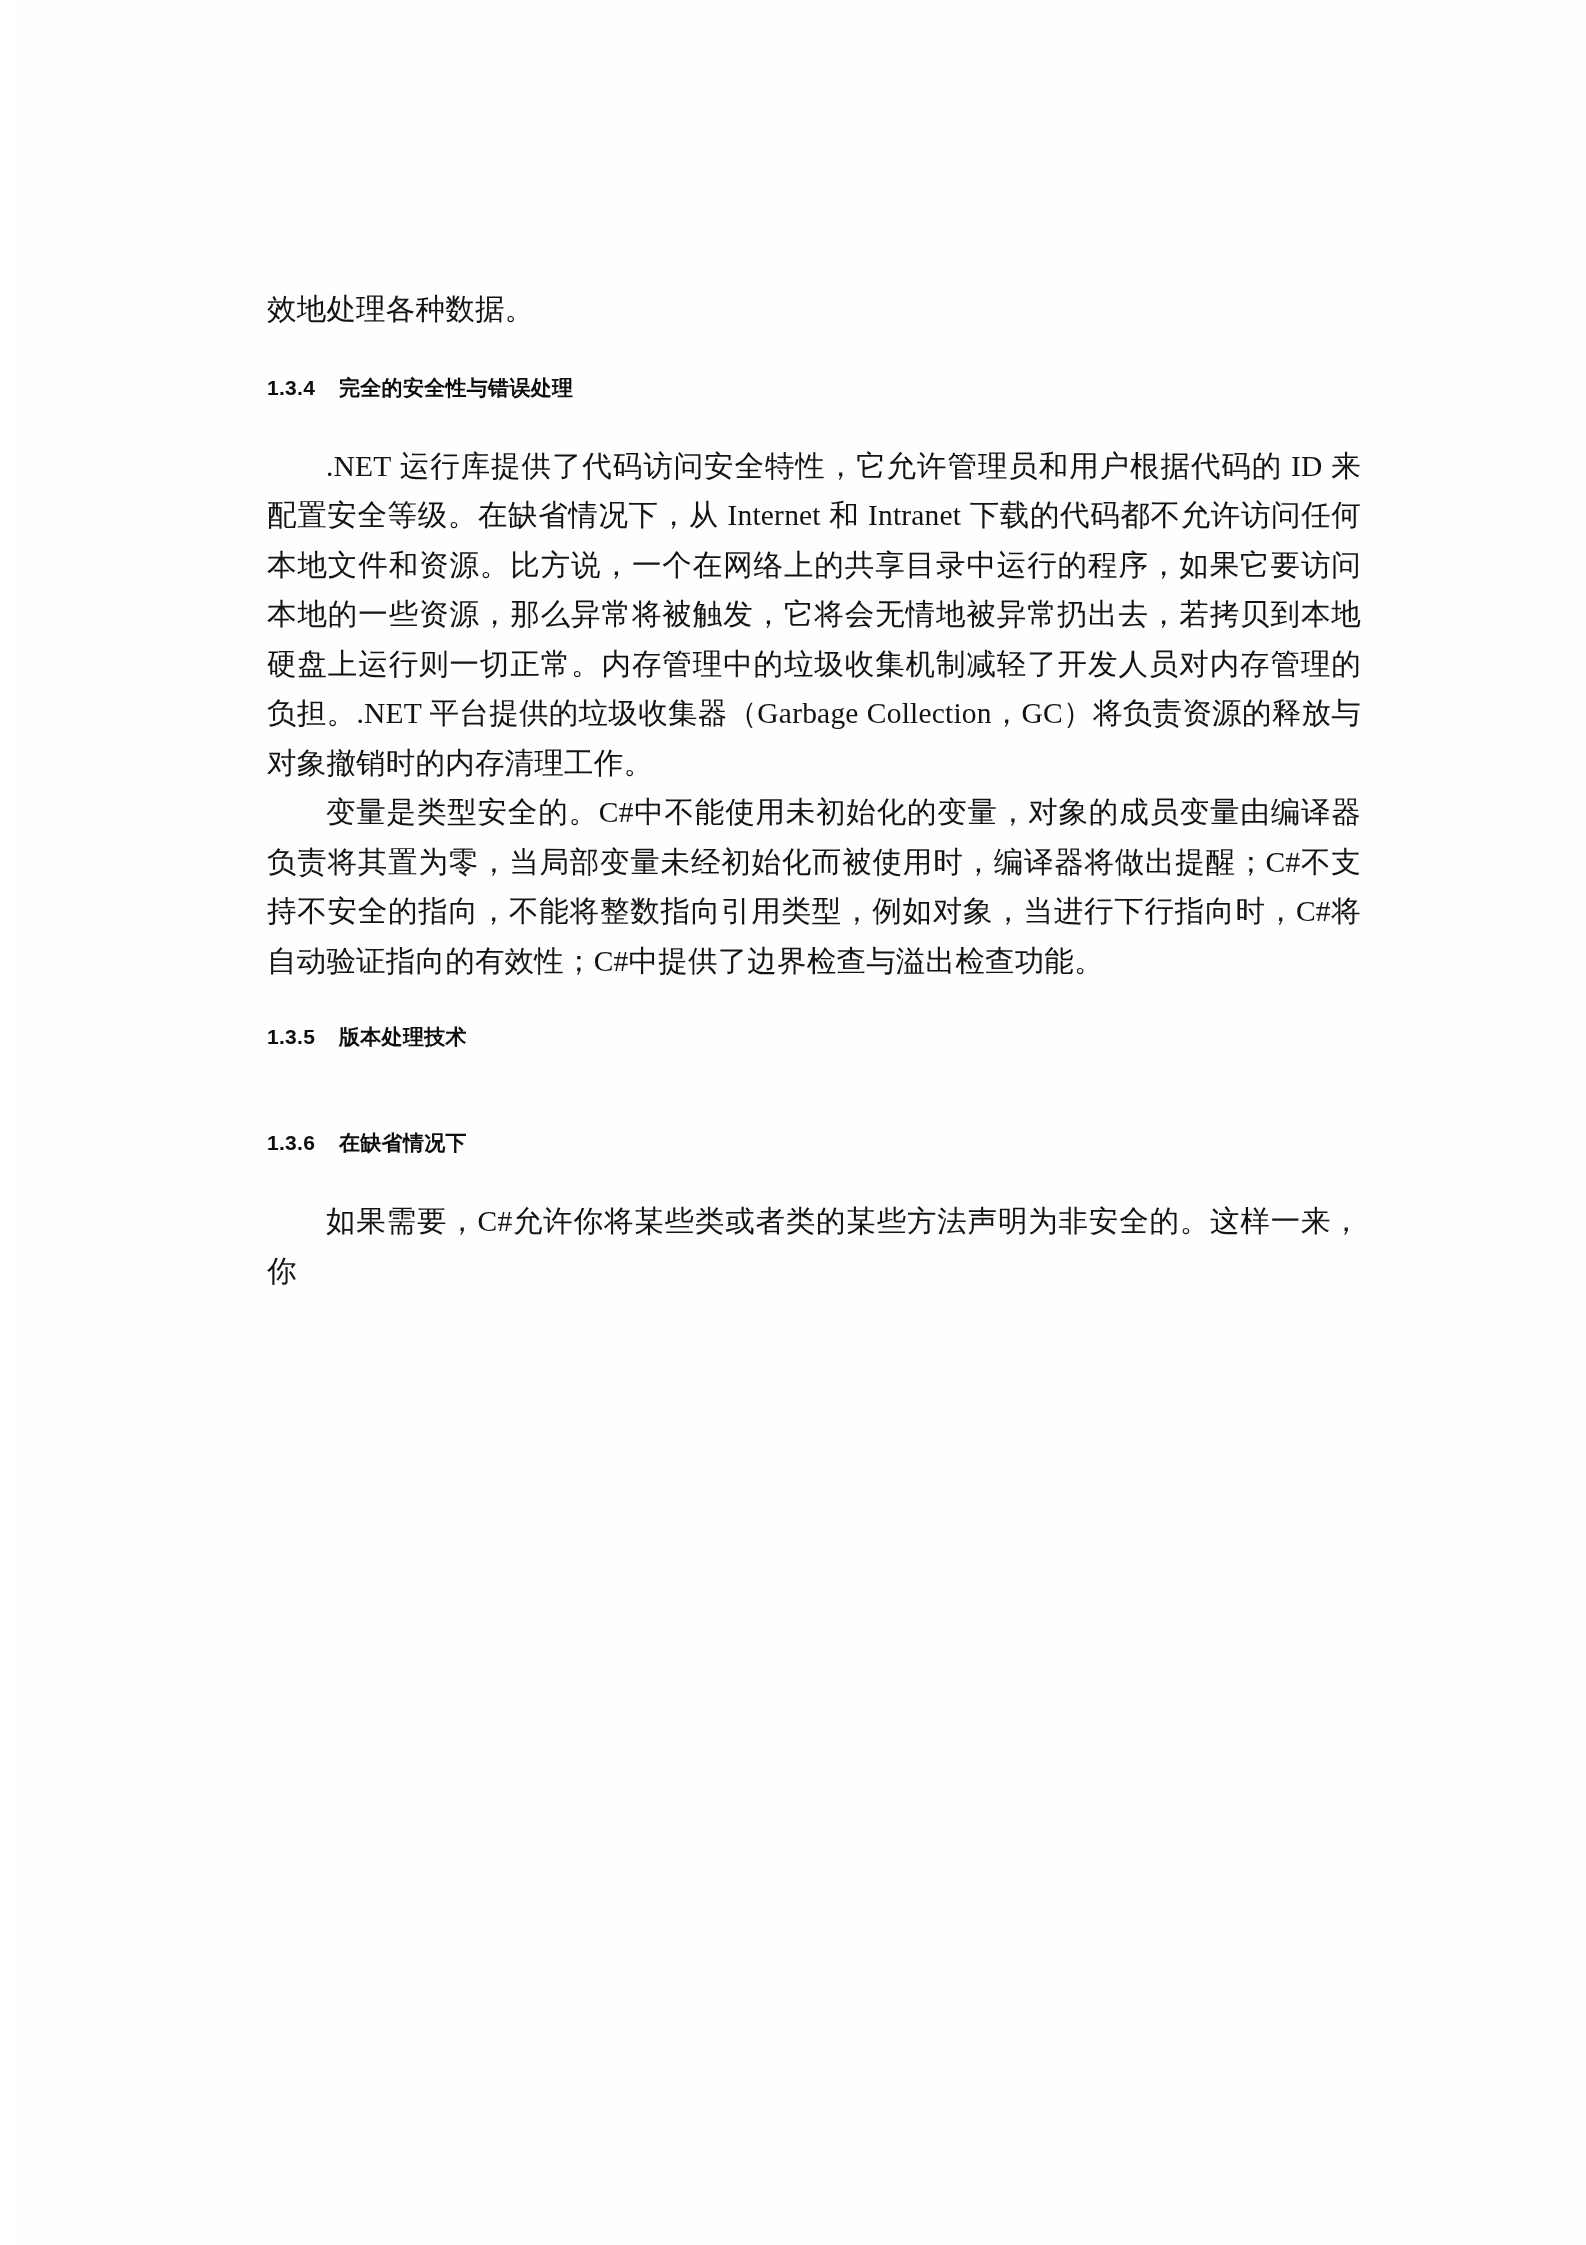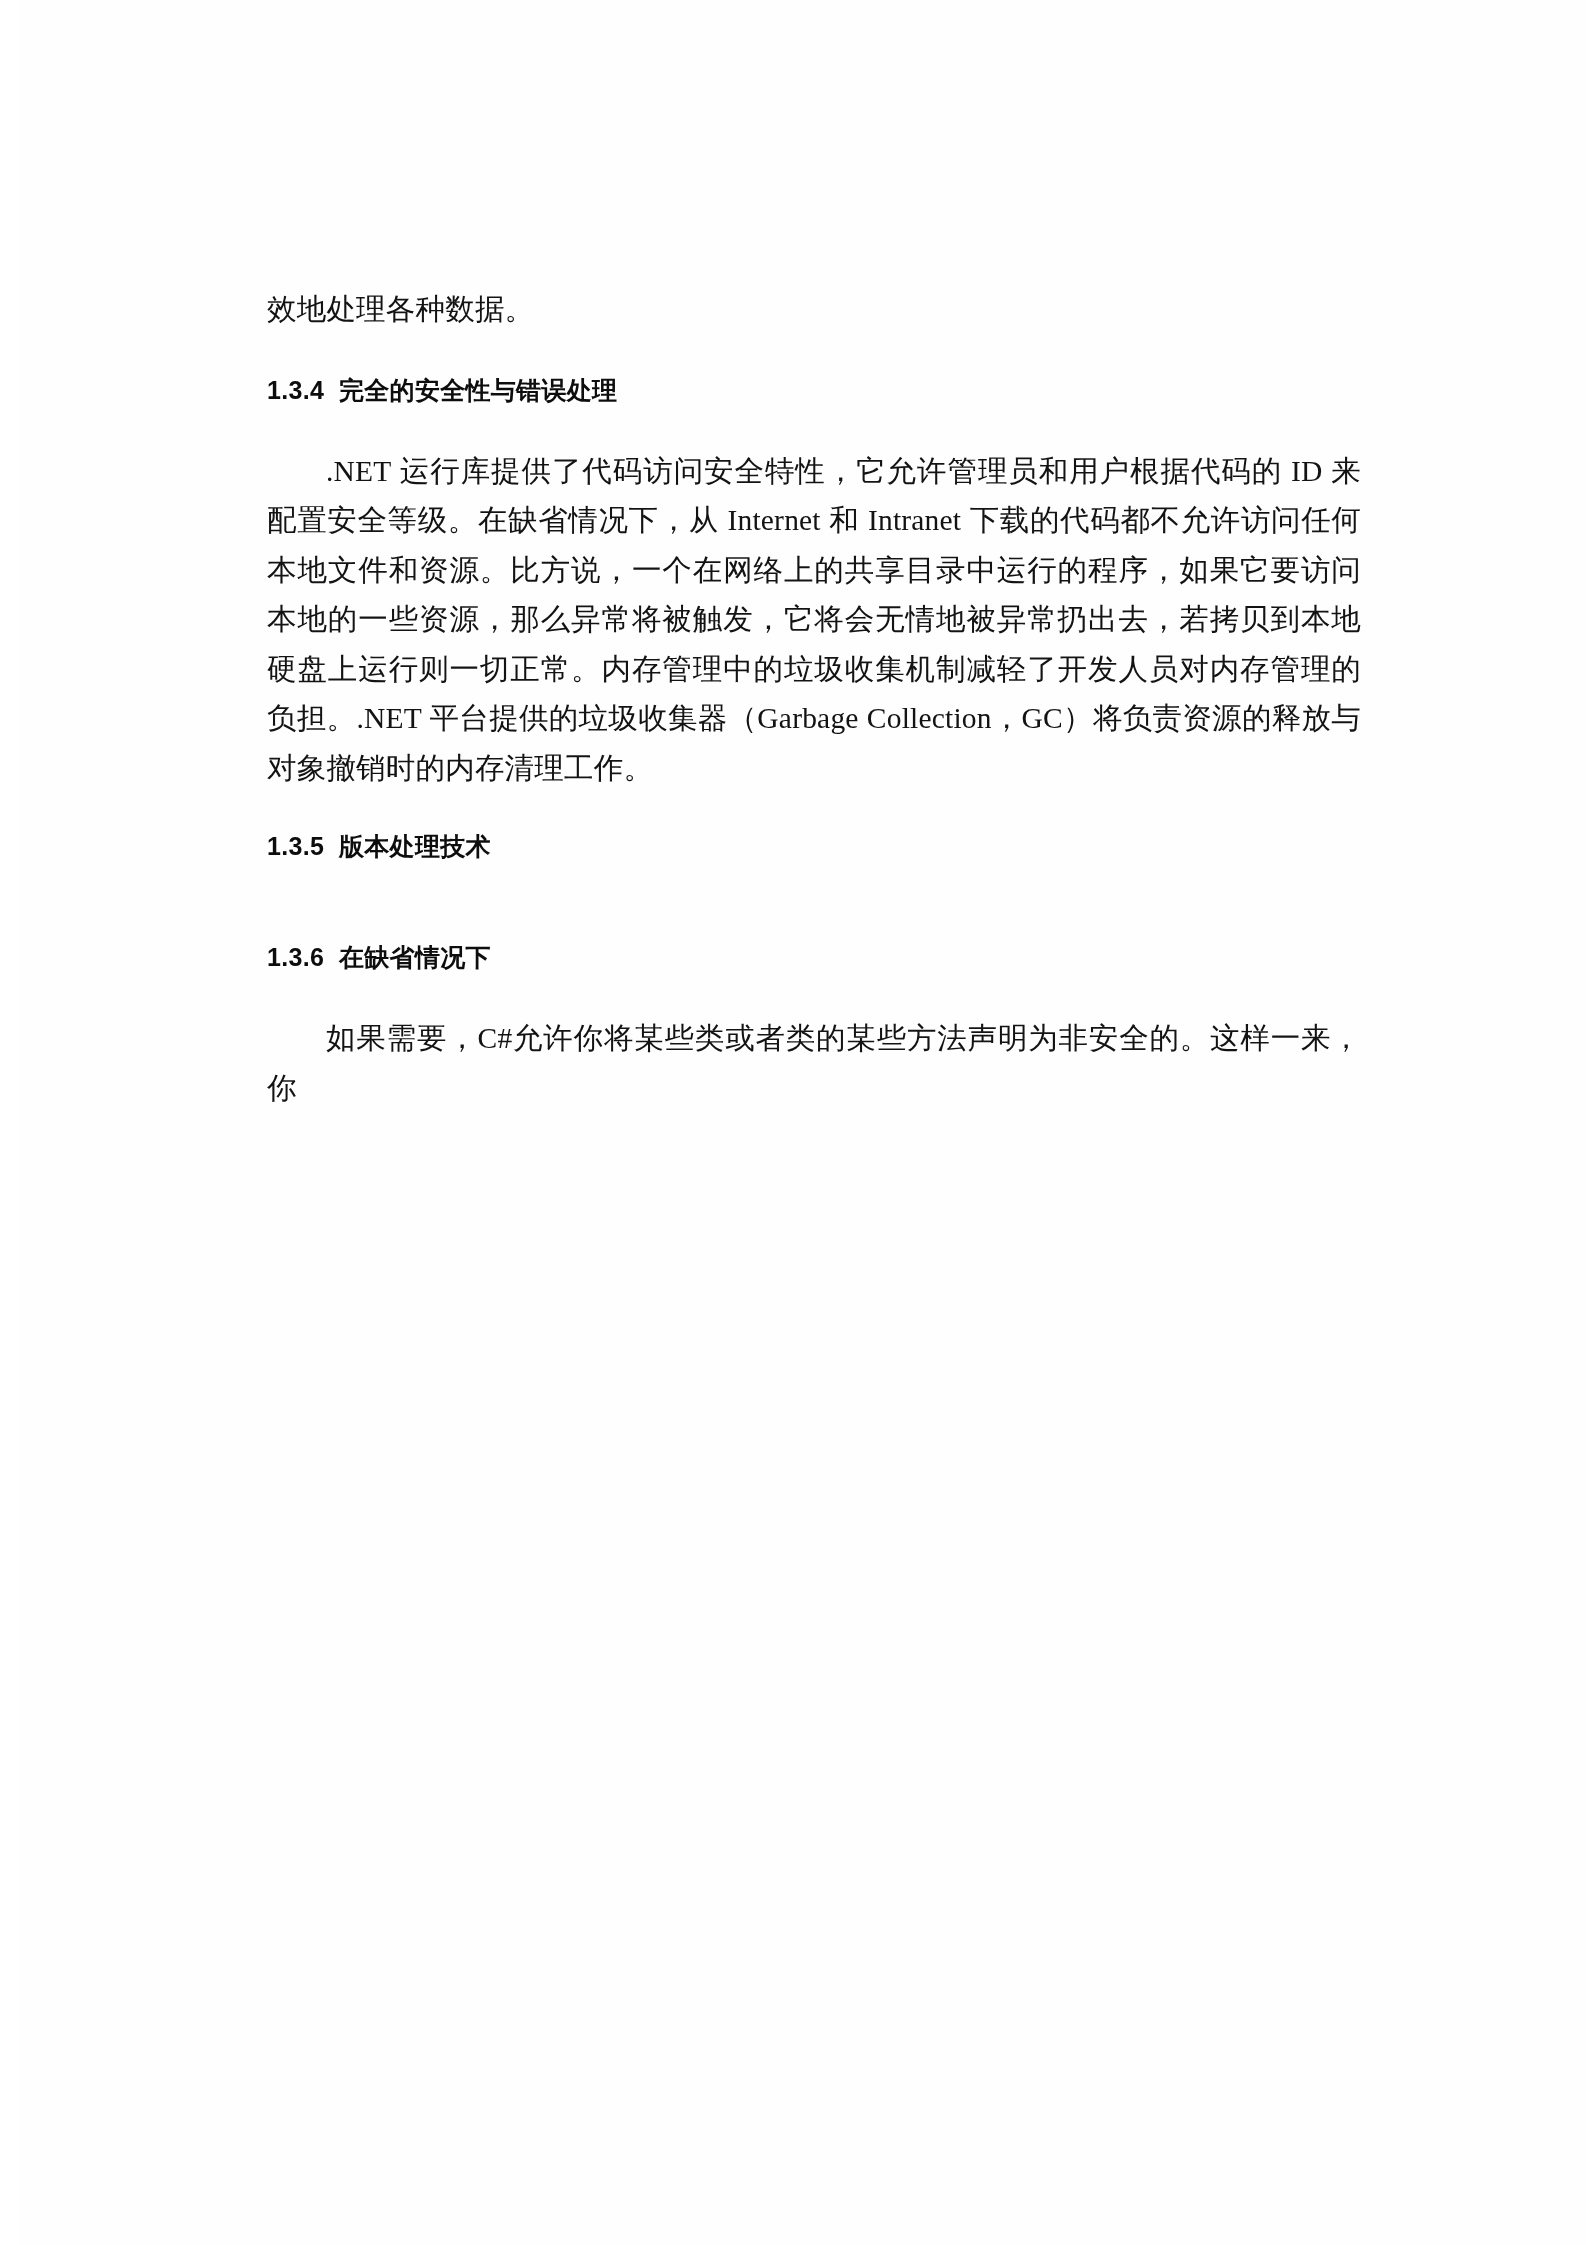--- a/index.html
+++ b/index.html
@@ -34,21 +34,21 @@
     word-spacing: 0.5px;
   }
   .para.indent {
     text-indent: 2em;
   }
   .para.noindent {
     text-indent: 0;
   }
   .heading {
     font-family: "Liberation Sans", "DejaVu Sans", sans-serif;
-    font-size: 25px;
+    font-size: 21px;
     font-weight: bold;
     color: #0d0d0d;
     margin: 0;
     letter-spacing: 0.3px;
   }
   .heading .num {
     display: inline-block;
     min-width: 72px;
   }
   .heading .htitle {
@@ -73,20 +73,21 @@
 
     <h2 class="heading">
       <span class="num">1.3.4</span><span class="htitle">完全的安全性与错误处理</span>
     </h2>
 
     <div class="sp-after-heading-134"></div>
 
 
     <p class="para indent">.NET 运行库提供了代码访问安全特性，它允许管理员和用户根据代码的 ID 来配置安全等级。在缺省情况下，从 Internet 和 Intranet 下载的代码都不允许访问任何本地文件和资源。比方说，一个在网络上的共享目录中运行的程序，如果它要访问本地的一些资源，那么异常将被触发，它将会无情地被异常扔出去，若拷贝到本地硬盘上运行则一切正常。内存管理中的垃圾收集机制减轻了开发人员对内存管理的负担。.NET 平台提供的垃圾收集器（Garbage Collection，GC）将负责资源的释放与对象撤销时的内存清理工作。</p>
 
+    <p class="para indent">变量是类型安全的。C#中不能使用未初始化的变量，对象的成员变量由编译器负责将其置为零，当局部变量未经初始化而被使用时，编译器将做出提醒；C#不支持不安全的指向，不能将整数指向引用类型，例如对象，当进行下行指向时，C#将自动验证指向的有效性；C#中提供了边界检查与溢出检查功能。</p>
 
     <div class="sp-before-135"></div>
 
     <h2 class="heading">
       <span class="num">1.3.5</span><span class="htitle">版本处理技术</span>
     </h2>
 
     <div class="sp-after-135"></div>
 
 

